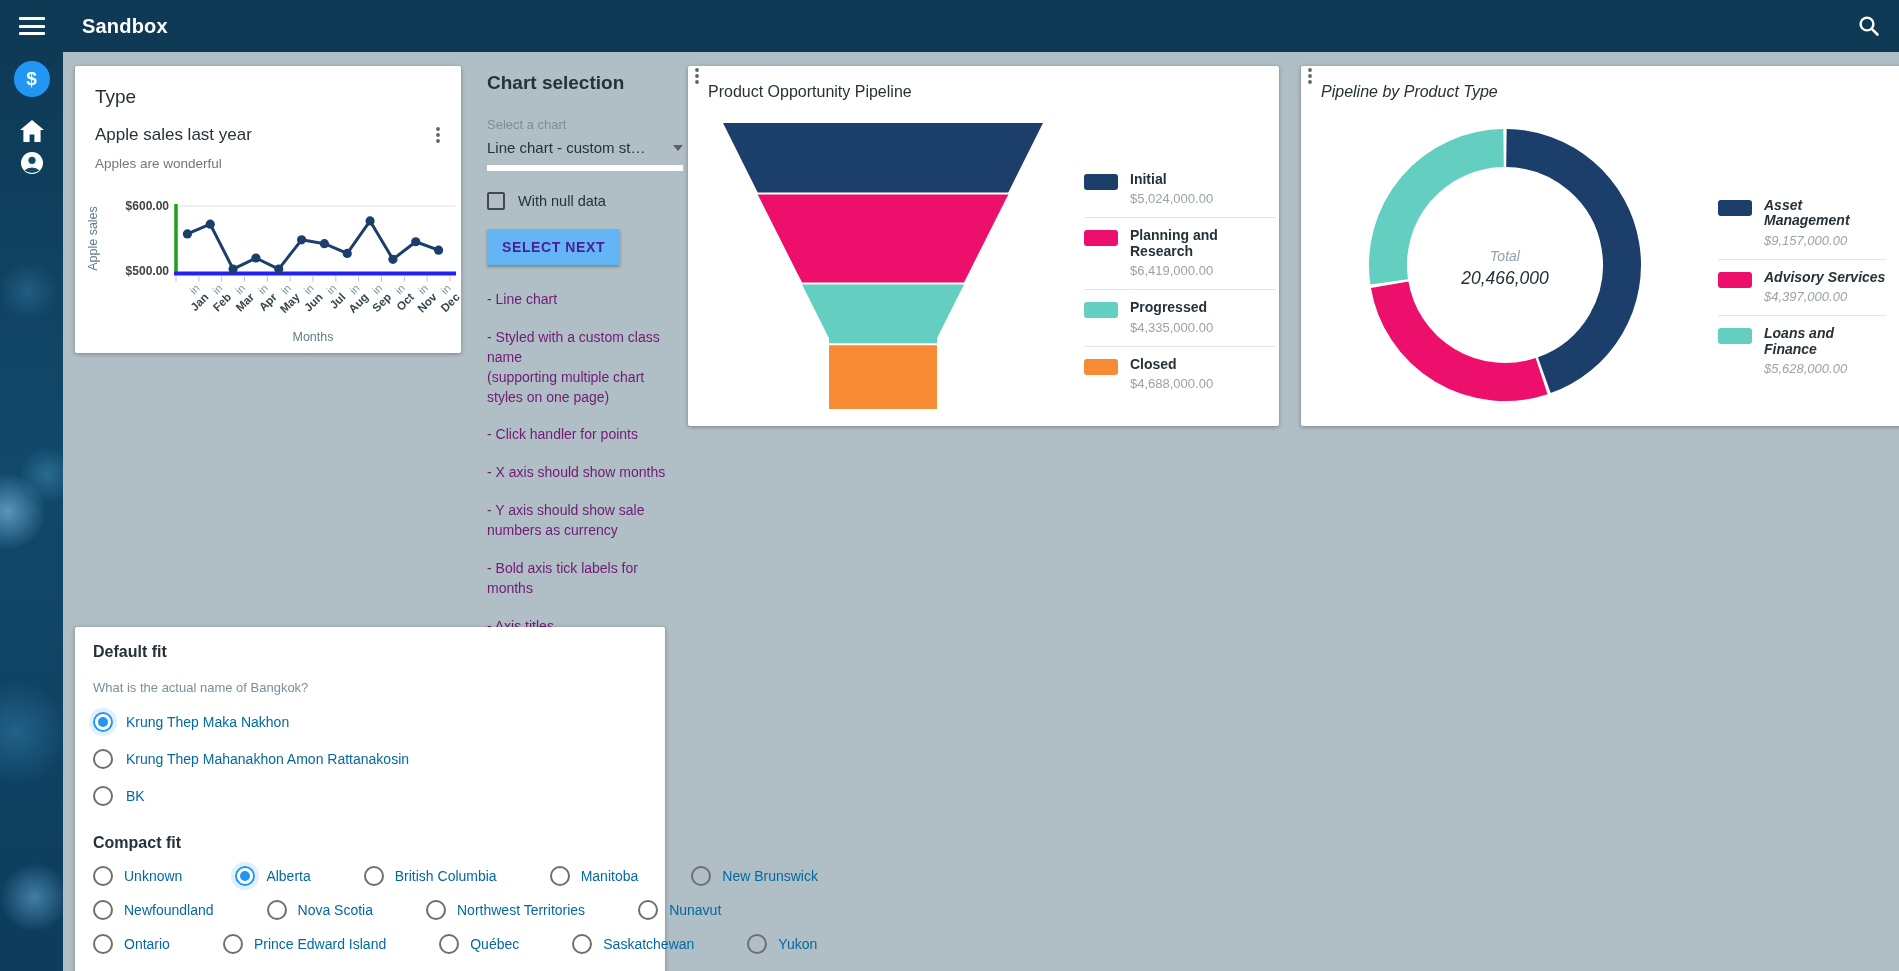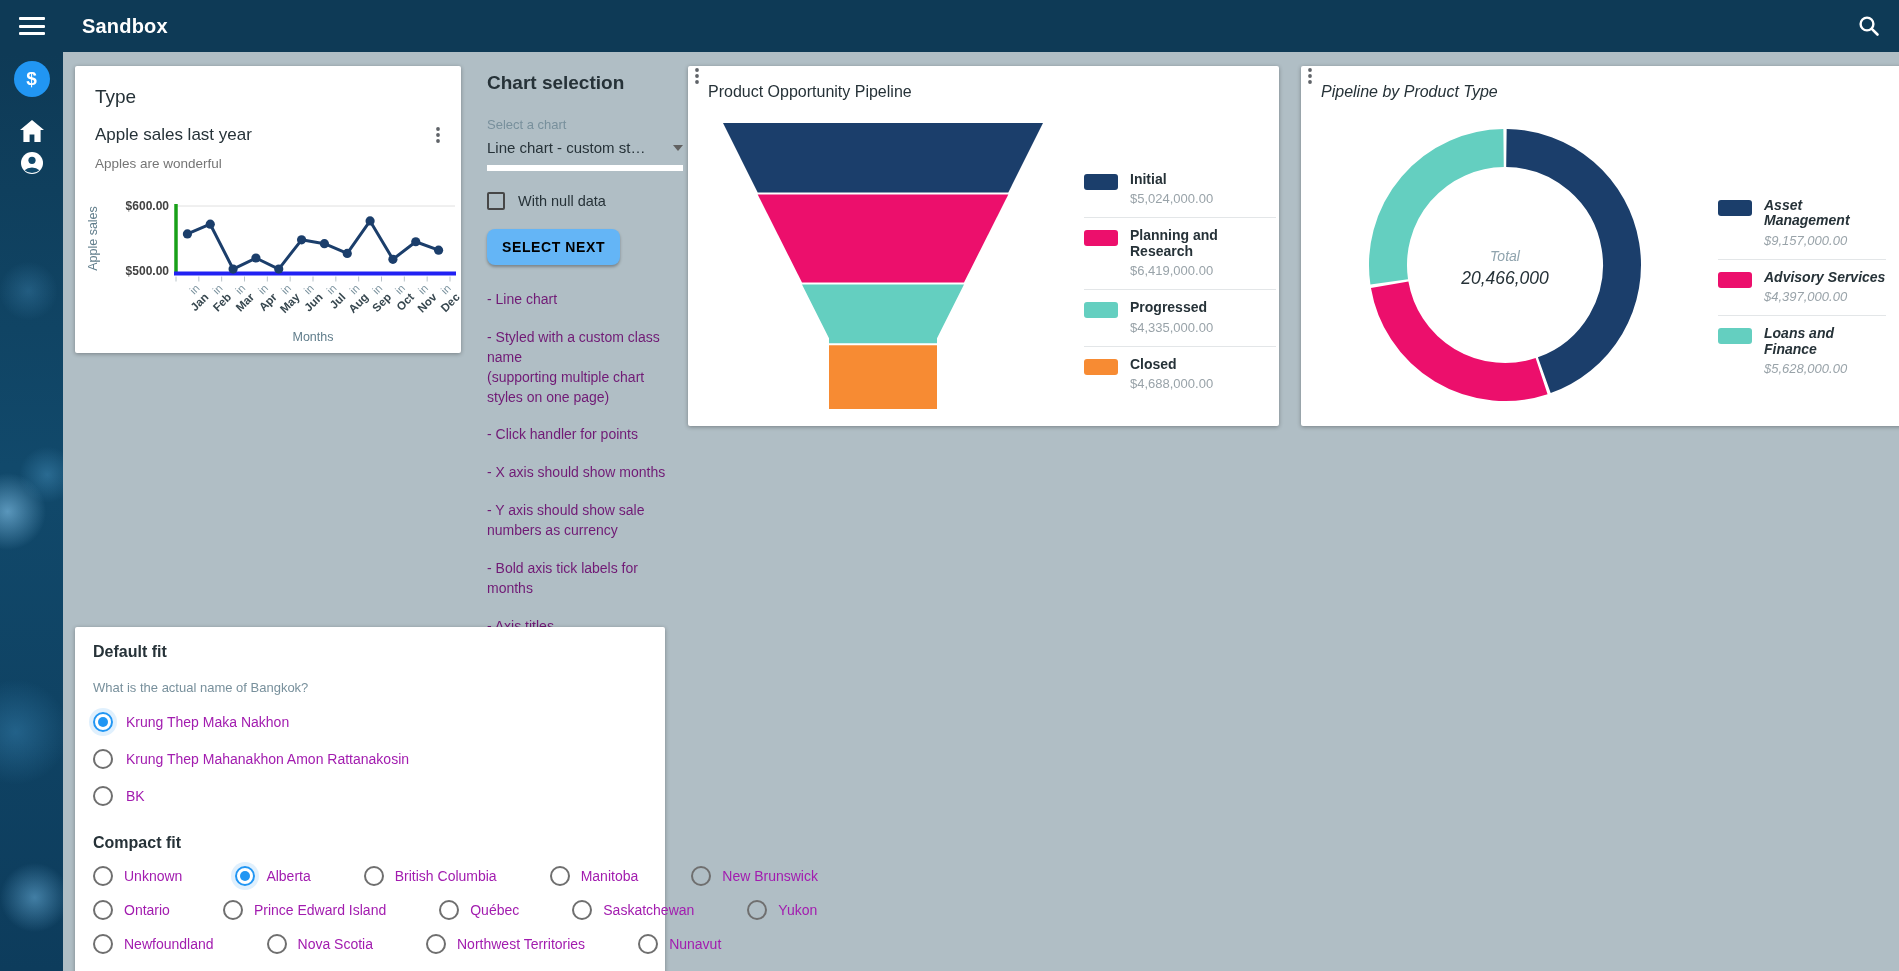--- a/index.html
+++ b/index.html
@@ -54,23 +54,23 @@
   #chart-selection { position:absolute; left:487px; top:72px; width:196px; }
   .sel-title { font-size:19px; font-weight:bold; color:#263238; margin:0; }
   .sel-label { font-size:13px; color:#78909c; margin-top:23px; }
   .select-box { margin-top:7px; display:flex; justify-content:space-between; align-items:center;
     border-bottom:6px solid #ffffff; padding-bottom:9px; cursor:pointer; }
   .select-value { font-size:15px; color:#263238; }
   .caret { width:0; height:0; border-left:5px solid transparent; border-right:5px solid transparent; border-top:6px solid #616161; }
   .checkbox-row { margin-top:21px; display:flex; align-items:center; cursor:pointer; }
   .cb { width:18px; height:18px; border:2px solid #474747; border-radius:2px; flex:none; }
   .cb-label { font-size:14.5px; color:#263238; margin-left:13px; }
-  .select-next-btn { margin-top:19px; display:inline-block; background:#64b5f6; color:#000000; border:none;
+  .select-next-btn { margin-top:19px; display:inline-block; background:#64b5f6; color:#4c1d95; border:none;
     font-family:"Liberation Sans",sans-serif; font-size:14px; font-weight:bold; letter-spacing:.6px;
-    padding:10px 15px; border-radius:8px; box-shadow:0 2px 3px rgba(0,0,0,.3); cursor:pointer; }
+    padding:10px 15px; border-radius:1px; box-shadow:0 2px 3px rgba(0,0,0,.3); cursor:pointer; }
   .features { margin-top:25px; }
   .feature-item { font-size:14px; color:#701a75; line-height:1.42; white-space:pre-line; margin-bottom:18px;margin-top:13px; }
   
   #funnel-card { left:688px; top:66px; width:591px; height:360px; }
   #donut-card  { left:1301px; top:66px; width:680px; height:360px;font-style:italic; }
   #funnel-card svg, #donut-card svg { position:absolute; left:0; top:0; }
   .legend { position:absolute; }
   #funnel-legend { left:396px; top:96px; width:192px; }
   #donut-legend  { left:417px; top:122px; width:168px; }
   .legend-item { display:flex; padding:10px 0 11px 0; cursor:pointer; }
@@ -83,21 +83,21 @@
   .donut-center-value { font-size:17.5px; color:#263238; margin-top:4px; }
   
   #fit-card { left:75px; top:627px; width:590px; height:380px; padding:16px 18px; }
   .fit-title { font-size:16px; font-weight:bold; color:#263238; }
   .fit-question { font-size:13px; color:#78909c; margin-top:19px; }
   .radio-row { display:flex; align-items:center; cursor:pointer; }
   .default-group .radio-row { margin-top:17px; }
   .rc { width:20px; height:20px; border:2px solid #6f6f6f; border-radius:50%; position:relative; flex:none; }
   .rc.sel { border-color:#2196f3; box-shadow:0 0 0 4px rgba(33,150,243,.14); }
   .rc.sel::after { content:""; position:absolute; left:3px; top:3px; right:3px; bottom:3px; background:#2196f3; border-radius:50%; }
-  .radio-label { font-size:14px; color:#a21caf; margin-left:13px; white-space:nowrap; }
+  .radio-label { font-size:14px; color:#0369a1; margin-left:13px; white-space:nowrap; }
   .compact-title { margin-top:28px; }
   .compact-rows { margin-top:6px; }
   .compact-row { display:flex; align-items:center; margin-top:14px;gap:32px; }
   .compact-row .radio-row { margin-right:21px; }
   .compact-row .radio-label { margin-left:11px; }
 </style>
 </head>
 <body>
 
 <div class="header">
@@ -356,51 +356,51 @@
           <span class="radio-label">Manitoba</span>
         </div>
         <div class="radio-row">
           <span class="rc"></span>
           <span class="radio-label">New Brunswick</span>
         </div>
       </div>
       <div class="compact-row">
         <div class="radio-row">
           <span class="rc"></span>
+          <span class="radio-label">Newfoundland</span>
+        </div>
+        <div class="radio-row">
+          <span class="rc"></span>
+          <span class="radio-label">Nova Scotia</span>
+        </div>
+        <div class="radio-row">
+          <span class="rc"></span>
+          <span class="radio-label">Northwest Territories</span>
+        </div>
+        <div class="radio-row">
+          <span class="rc"></span>
+          <span class="radio-label">Nunavut</span>
+        </div>
+      </div>
+      <div class="compact-row">
+        <div class="radio-row">
+          <span class="rc"></span>
           <span class="radio-label">Ontario</span>
         </div>
         <div class="radio-row">
           <span class="rc"></span>
           <span class="radio-label">Prince Edward Island</span>
         </div>
         <div class="radio-row">
           <span class="rc"></span>
           <span class="radio-label">Québec</span>
         </div>
         <div class="radio-row">
           <span class="rc"></span>
           <span class="radio-label">Saskatchewan</span>
         </div>
         <div class="radio-row">
           <span class="rc"></span>
           <span class="radio-label">Yukon</span>
         </div>
       </div>
-      <div class="compact-row">
-        <div class="radio-row">
-          <span class="rc"></span>
-          <span class="radio-label">Newfoundland</span>
-        </div>
-        <div class="radio-row">
-          <span class="rc"></span>
-          <span class="radio-label">Nova Scotia</span>
-        </div>
-        <div class="radio-row">
-          <span class="rc"></span>
-          <span class="radio-label">Northwest Territories</span>
-        </div>
-        <div class="radio-row">
-          <span class="rc"></span>
-          <span class="radio-label">Nunavut</span>
-        </div>
-      </div>
     </div>
 </div>
 
 </body></html>

